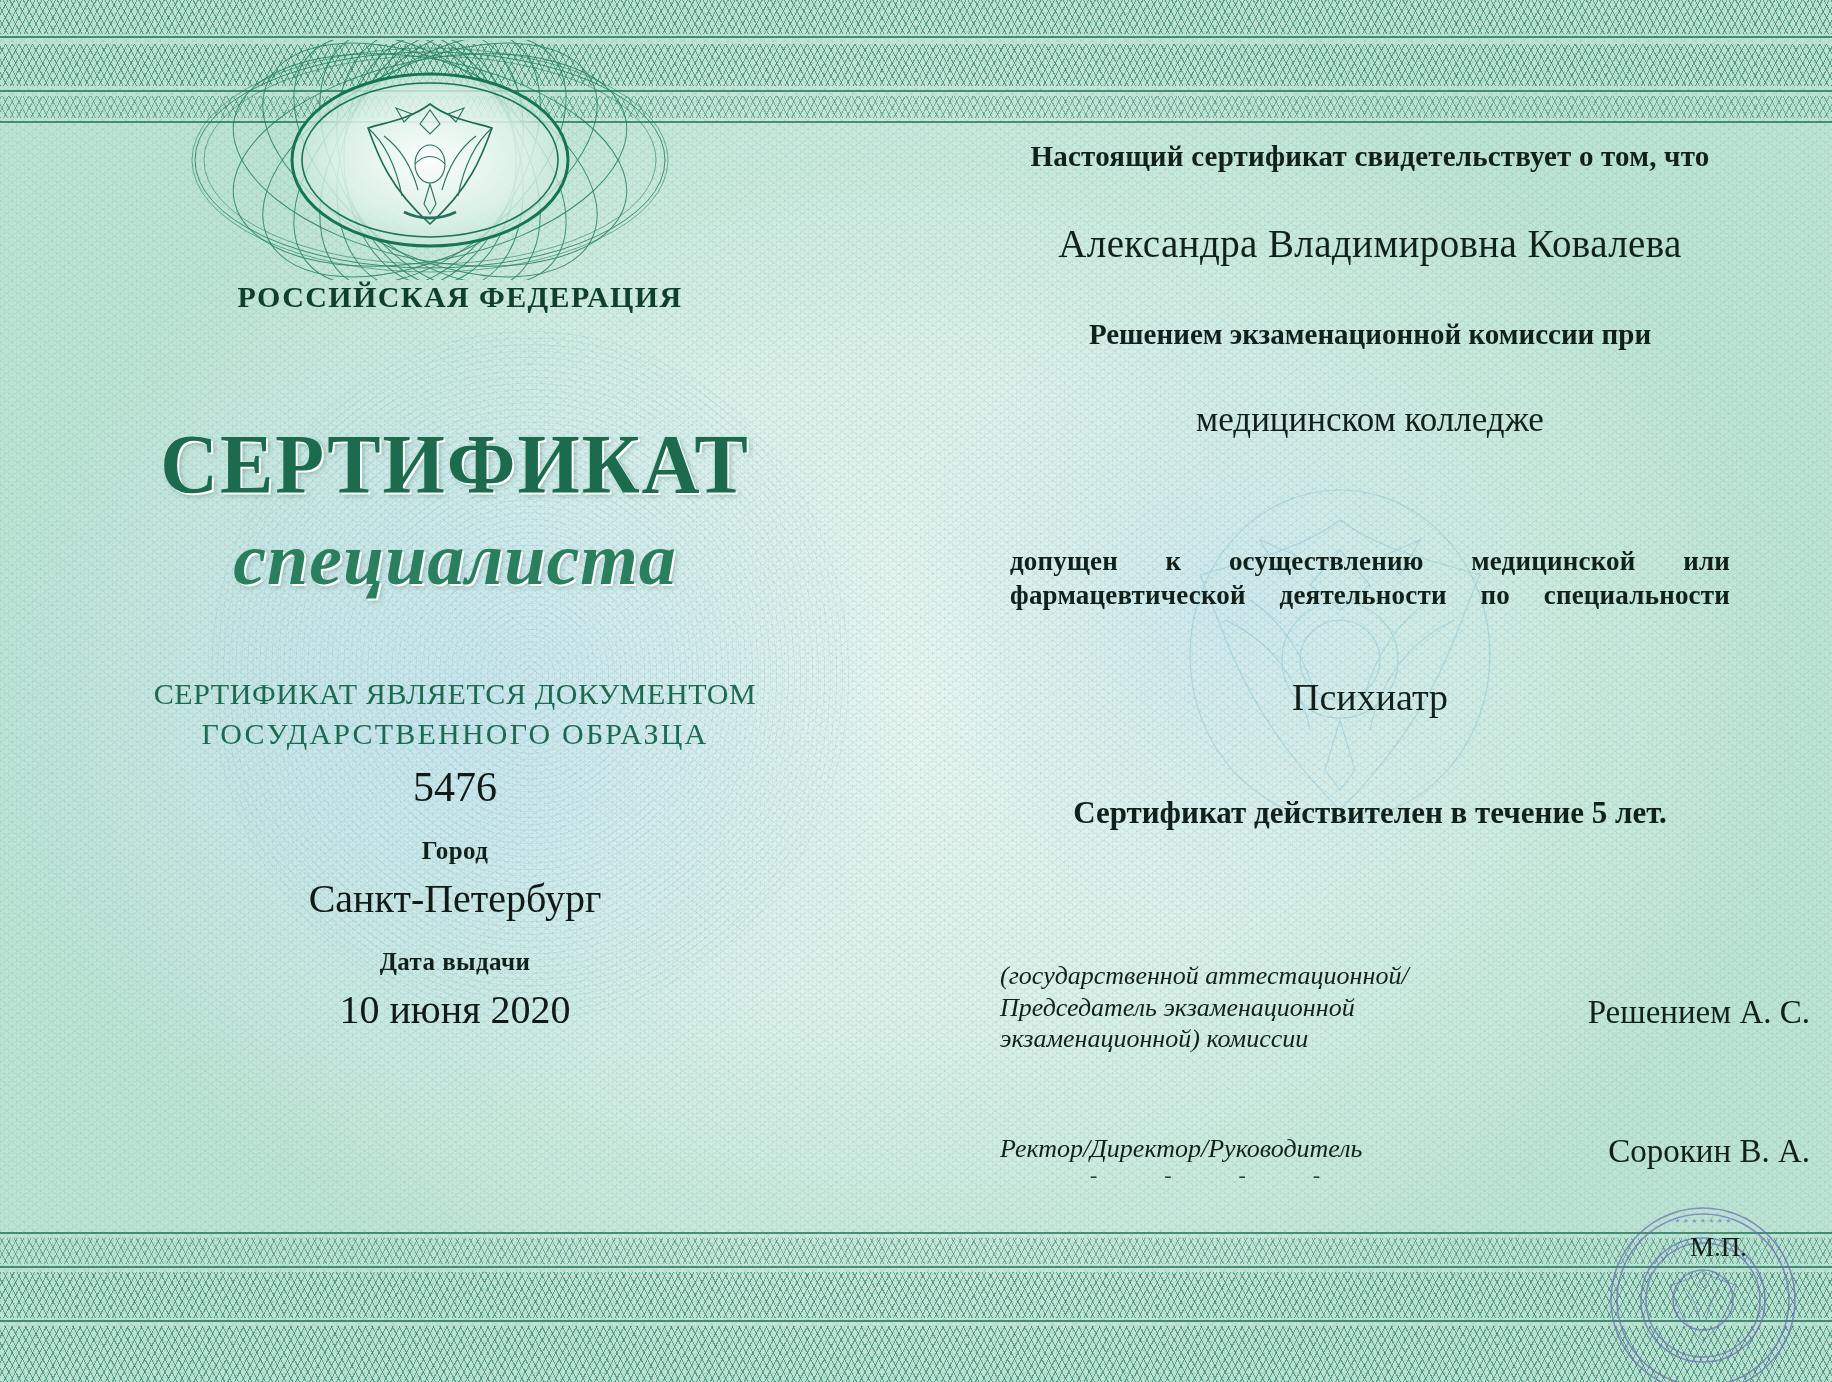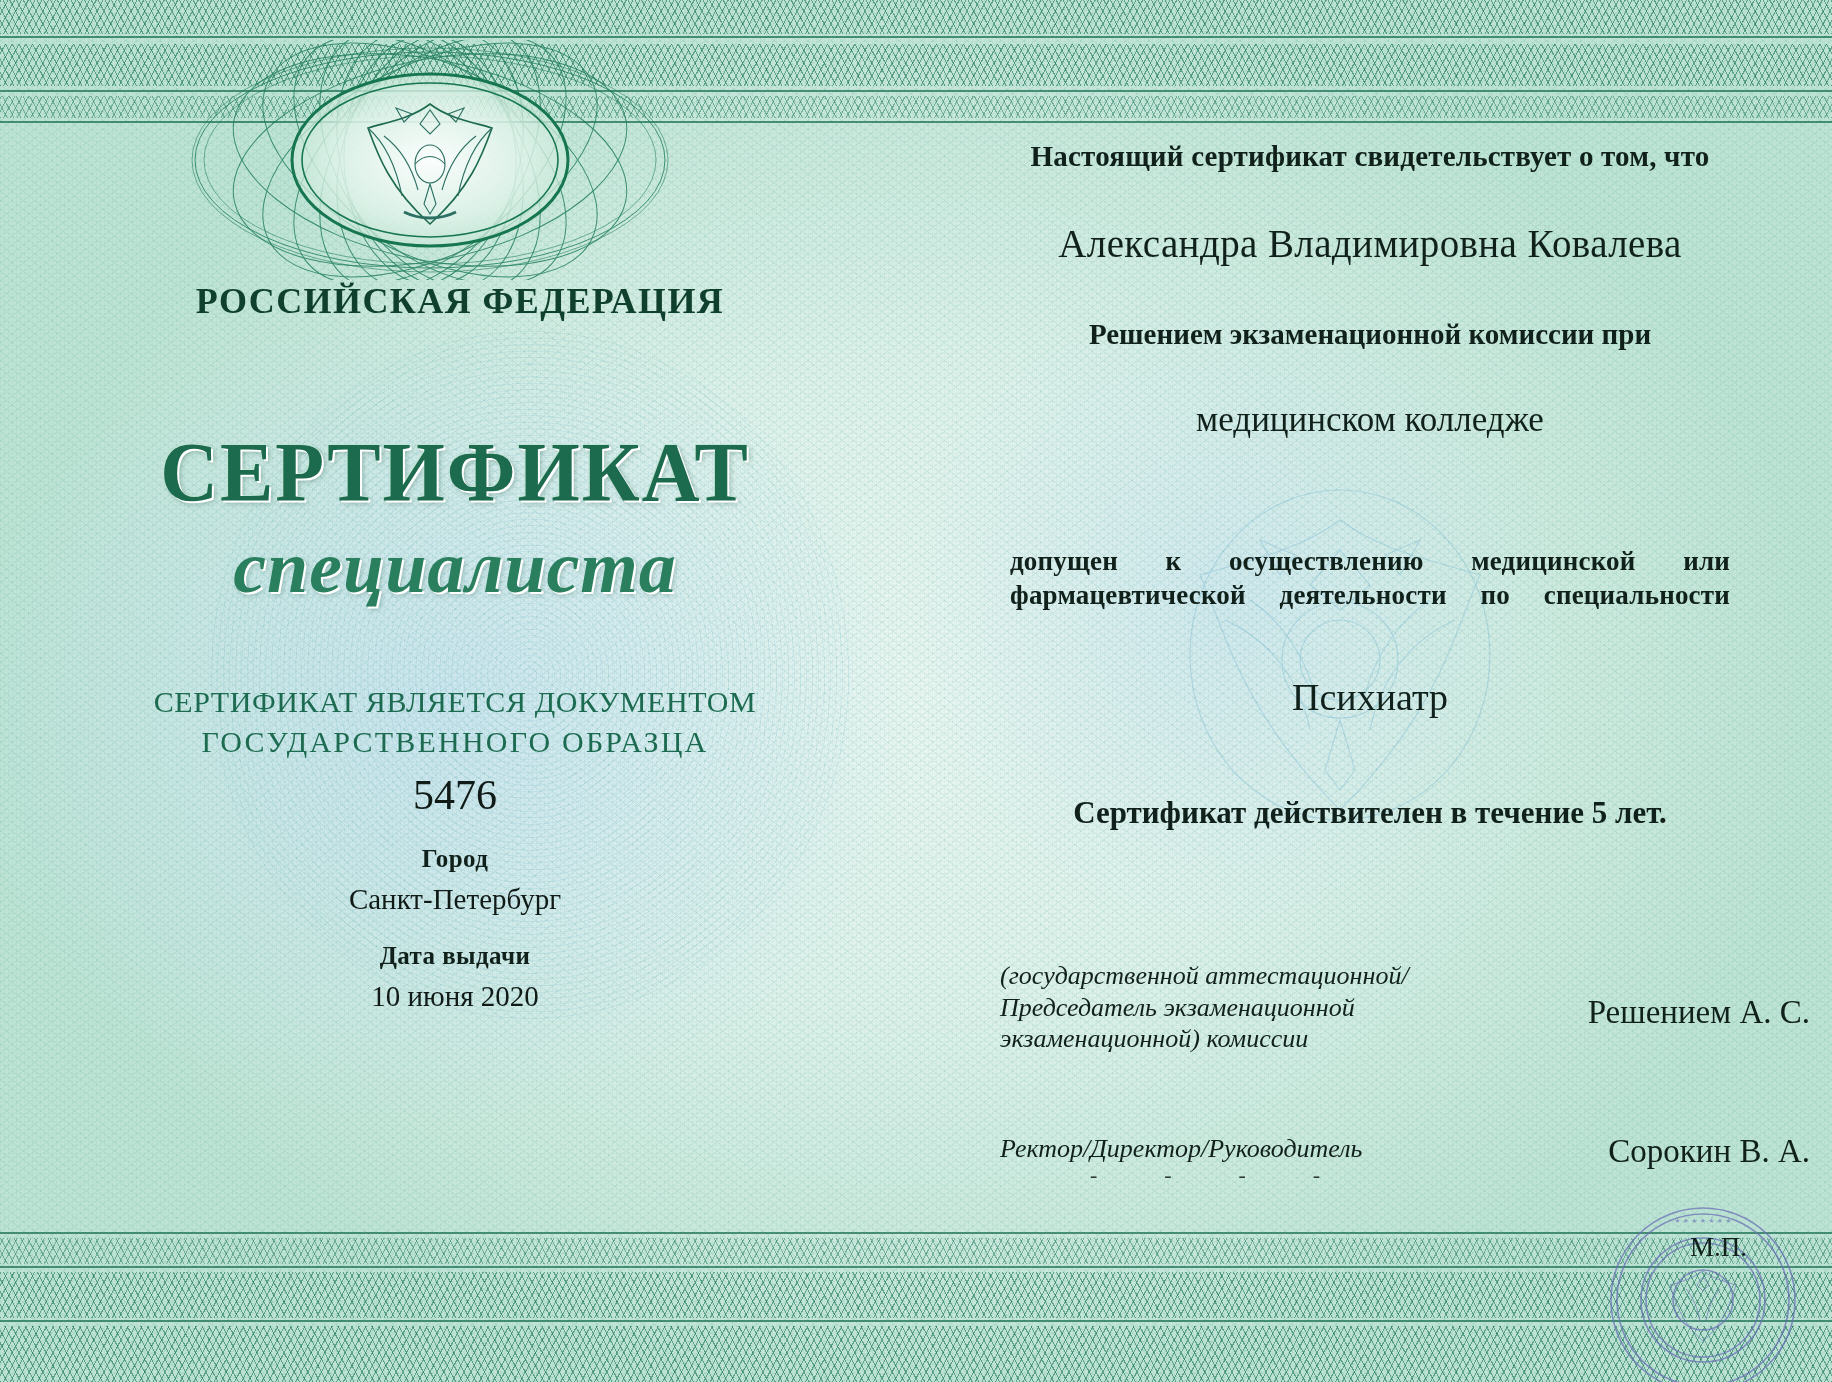--- a/index.html
+++ b/index.html
@@ -100,21 +100,21 @@
   .left-col {
     position: absolute;
     left: 60px;
     top: 280px;
     width: 790px;
     text-align: center;
   }
   .rf-line {
     font-family: "Liberation Serif", serif;
     font-weight: bold;
-    font-size: 36px;
+    font-size: 30px;
     letter-spacing: 1.4px;
     color: #0f3f2d;
     margin-left: 10px;
   }
   .title-block {
     margin-top: 106px;
   }
   .title-main {
     font-family: "Liberation Serif", serif;
     font-weight: bold;
@@ -158,21 +158,21 @@
     letter-spacing: 0.4px;
   }
   .reg-value {
     font-family: "Liberation Serif", serif;
     font-size: 42px;
     color: #101a16;
     margin-top: 10px;
   }
   .city-value, .date-value {
     font-family: "Liberation Serif", serif;
-    font-size: 29px;
+    font-size: 40px;
     color: #101a16;
     margin-top: 10px;
   }
 
   
   .right-col {
     position: absolute;
     left: 960px;
     top: 140px;
     width: 820px;

